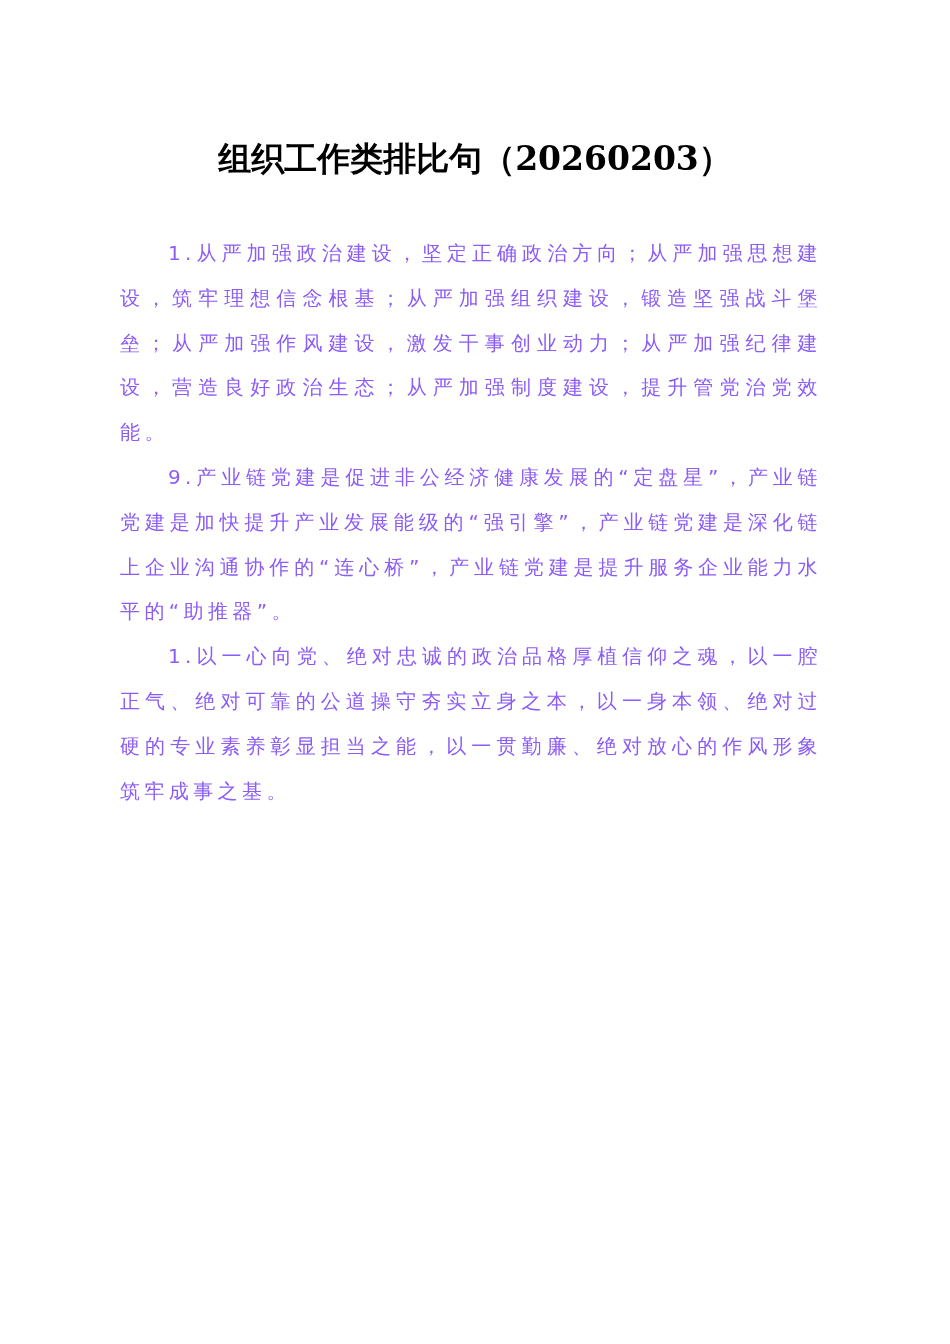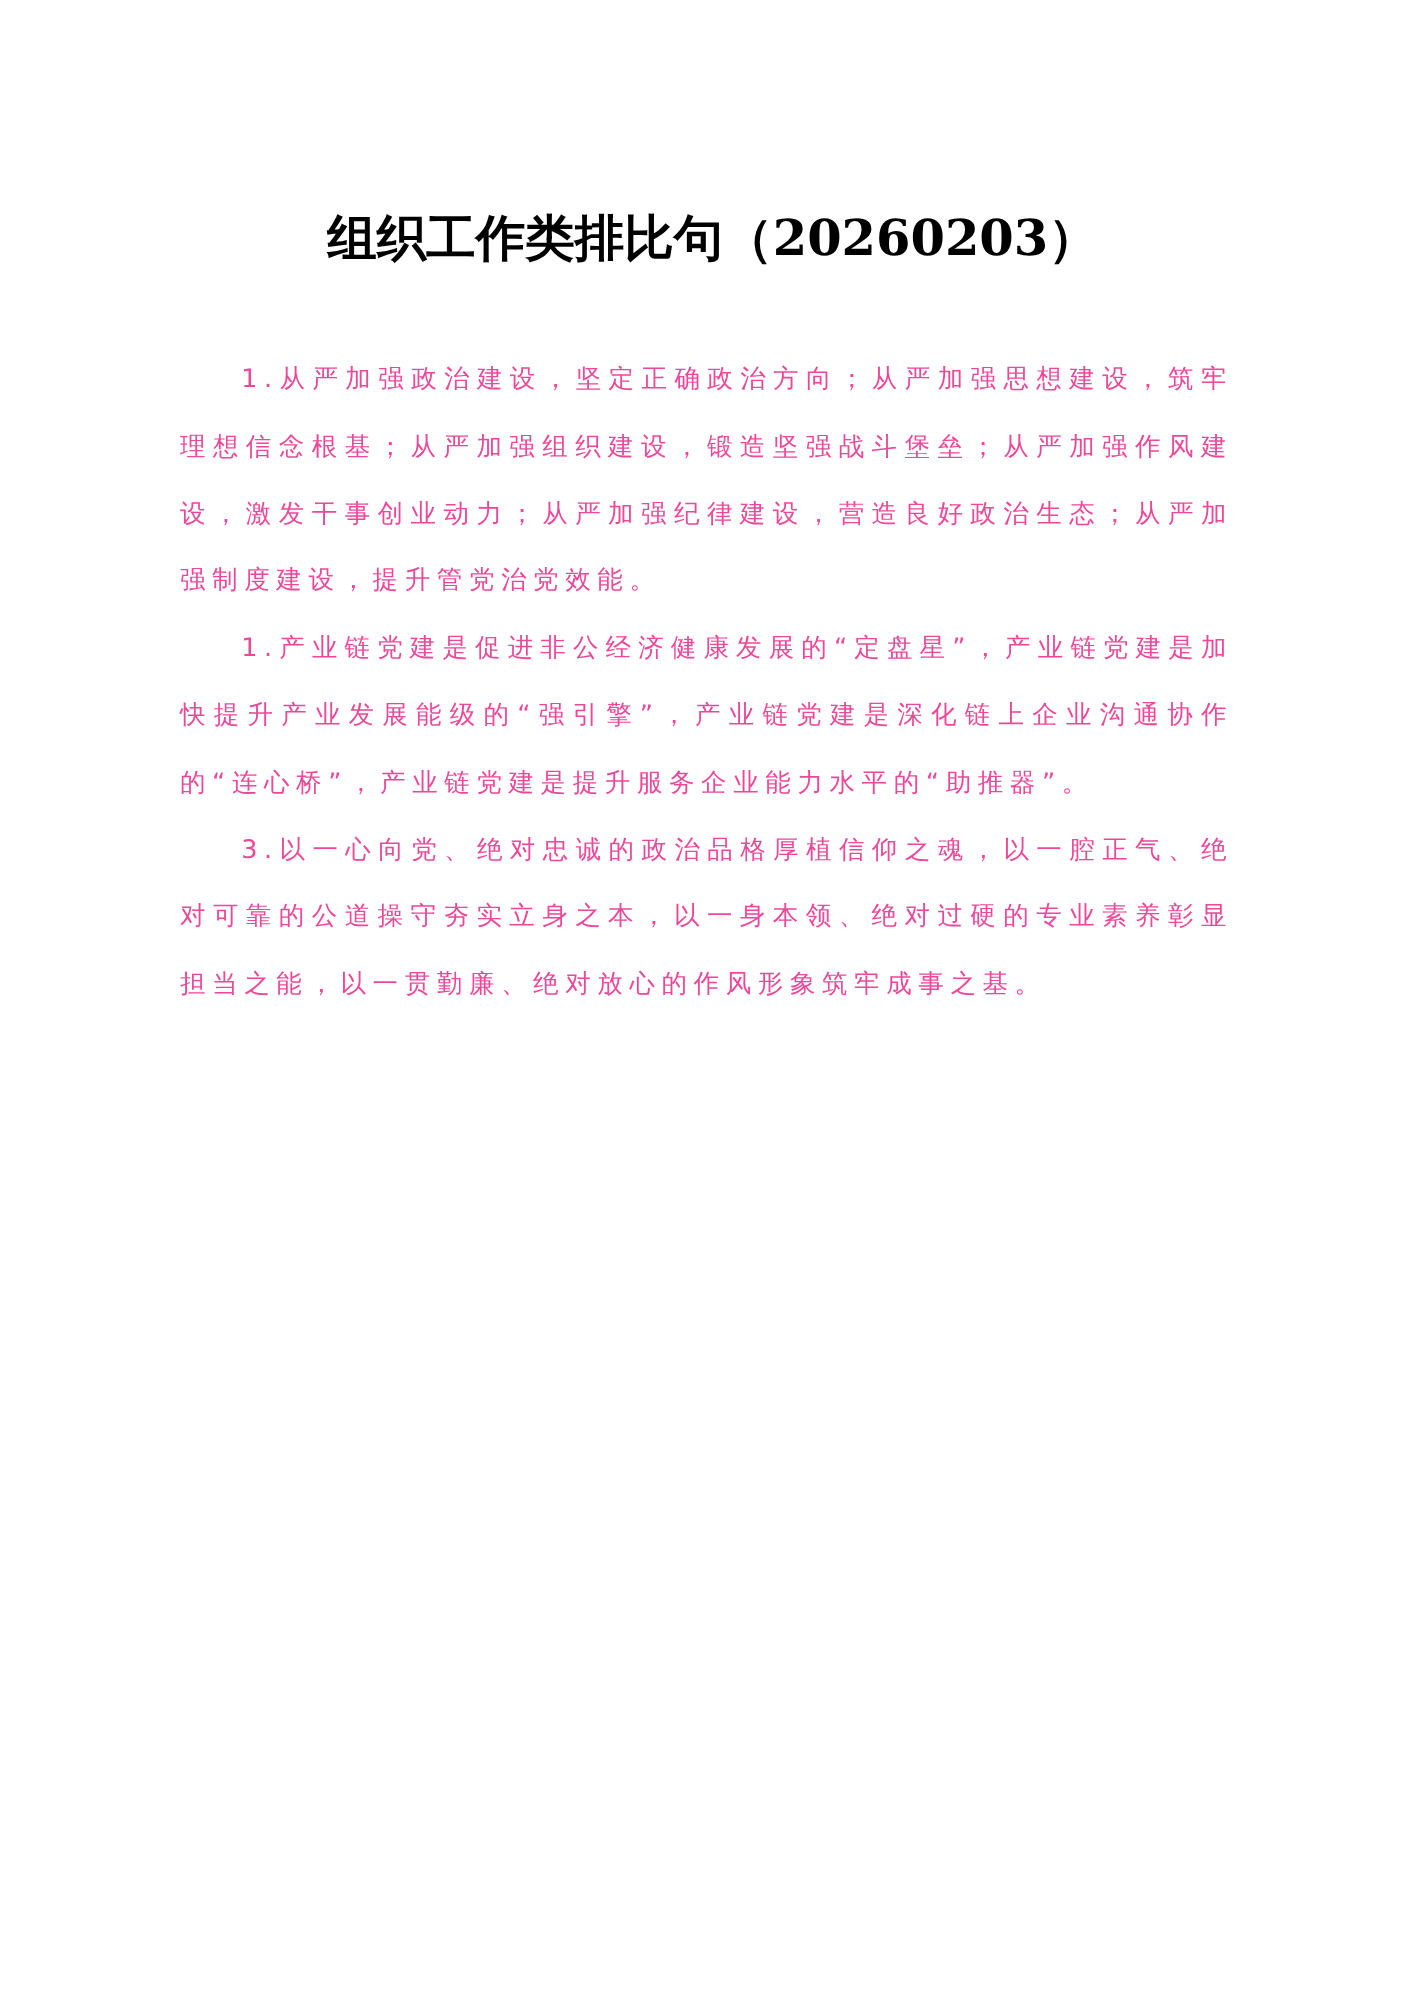--- a/index.html
+++ b/index.html
@@ -35,35 +35,35 @@
       line-height: 46px;
       letter-spacing: 0px;
       color: #000000;
     }
     .body-text {
       position: absolute;
       left: 120px;
       top: 231px;
       width: 702px;
       font-family: "DejaVu Sans", "Liberation Sans", sans-serif;
-      font-size: 17px;
+      font-size: 20px;
       line-height: 44.8px;
       letter-spacing: 4.4px;
-      color: #ec4899;
+      color: #8b5cf6;
       text-align: justify;
     }
     .para {
       margin: 0;
       text-indent: 2.4em;
     }
   </style>
 </head>
 <body>
 
 <div class="page">
   <div class="title">组织工作类排比句（20260203）</div>
 
   <div class="body-text">
     <p class="para">1.从严加强政治建设，坚定正确政治方向；从严加强思想建设，筑牢理想信念根基；从严加强组织建设，锻造坚强战斗堡垒；从严加强作风建设，激发干事创业动力；从严加强纪律建设，营造良好政治生态；从严加强制度建设，提升管党治党效能。</p>
-    <p class="para">1.产业链党建是促进非公经济健康发展的“定盘星”，产业链党建是加快提升产业发展能级的“强引擎”，产业链党建是深化链上企业沟通协作的“连心桥”，产业链党建是提升服务企业能力水平的“助推器”。</p>
-    <p class="para">3.以一心向党、绝对忠诚的政治品格厚植信仰之魂，以一腔正气、绝对可靠的公道操守夯实立身之本，以一身本领、绝对过硬的专业素养彰显担当之能，以一贯勤廉、绝对放心的作风形象筑牢成事之基。</p>
+    <p class="para">9.产业链党建是促进非公经济健康发展的“定盘星”，产业链党建是加快提升产业发展能级的“强引擎”，产业链党建是深化链上企业沟通协作的“连心桥”，产业链党建是提升服务企业能力水平的“助推器”。</p>
+    <p class="para">1.以一心向党、绝对忠诚的政治品格厚植信仰之魂，以一腔正气、绝对可靠的公道操守夯实立身之本，以一身本领、绝对过硬的专业素养彰显担当之能，以一贯勤廉、绝对放心的作风形象筑牢成事之基。</p>
   </div>
 </div>
 
 </body></html>

